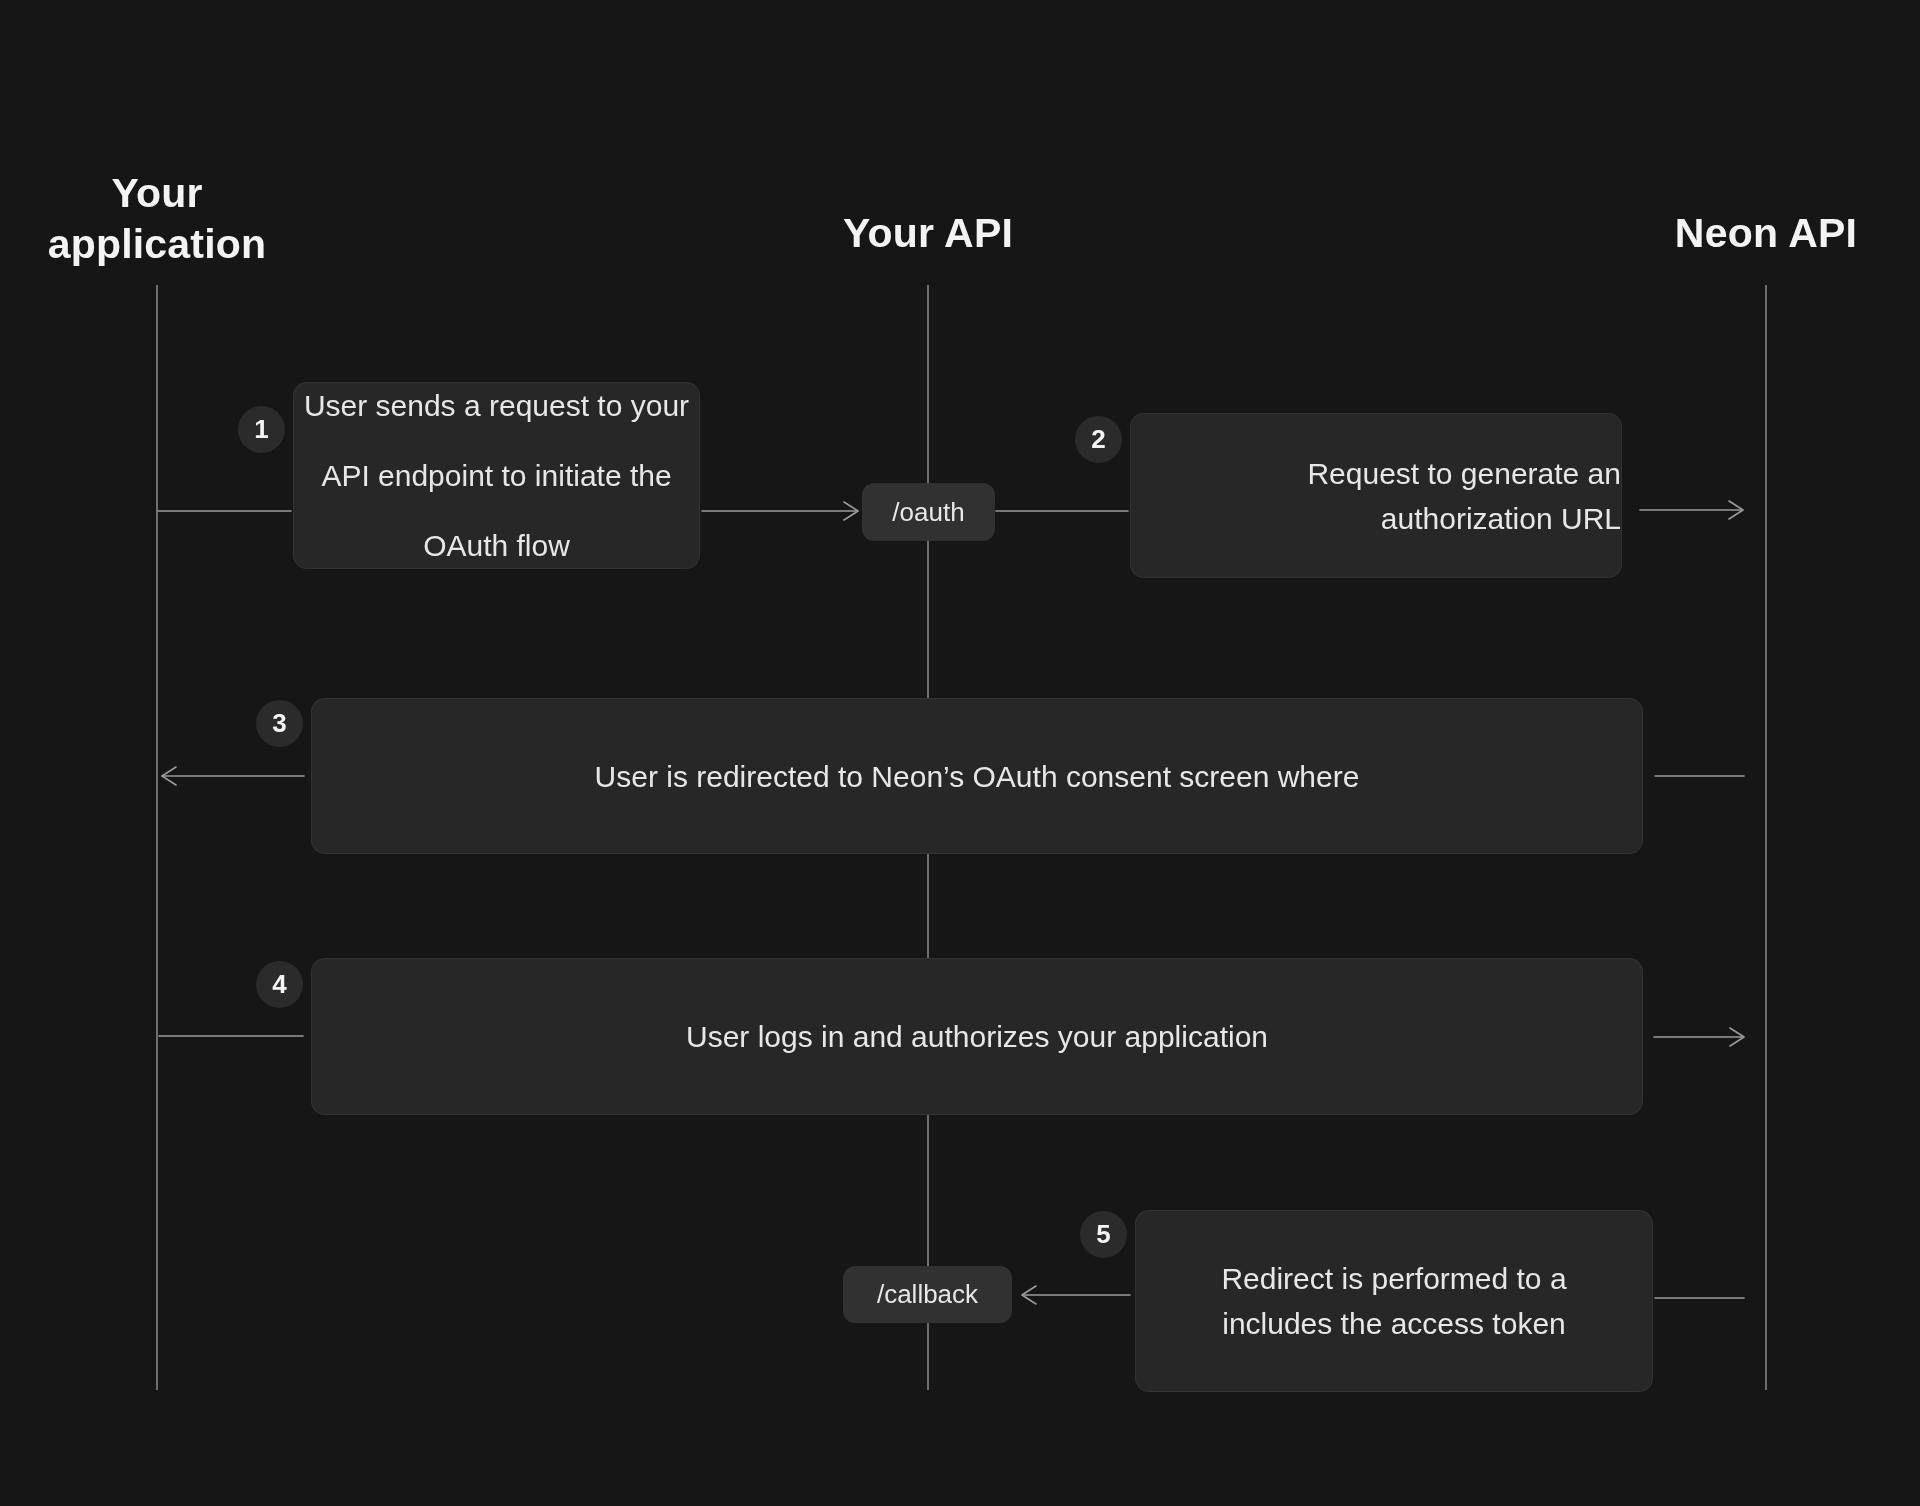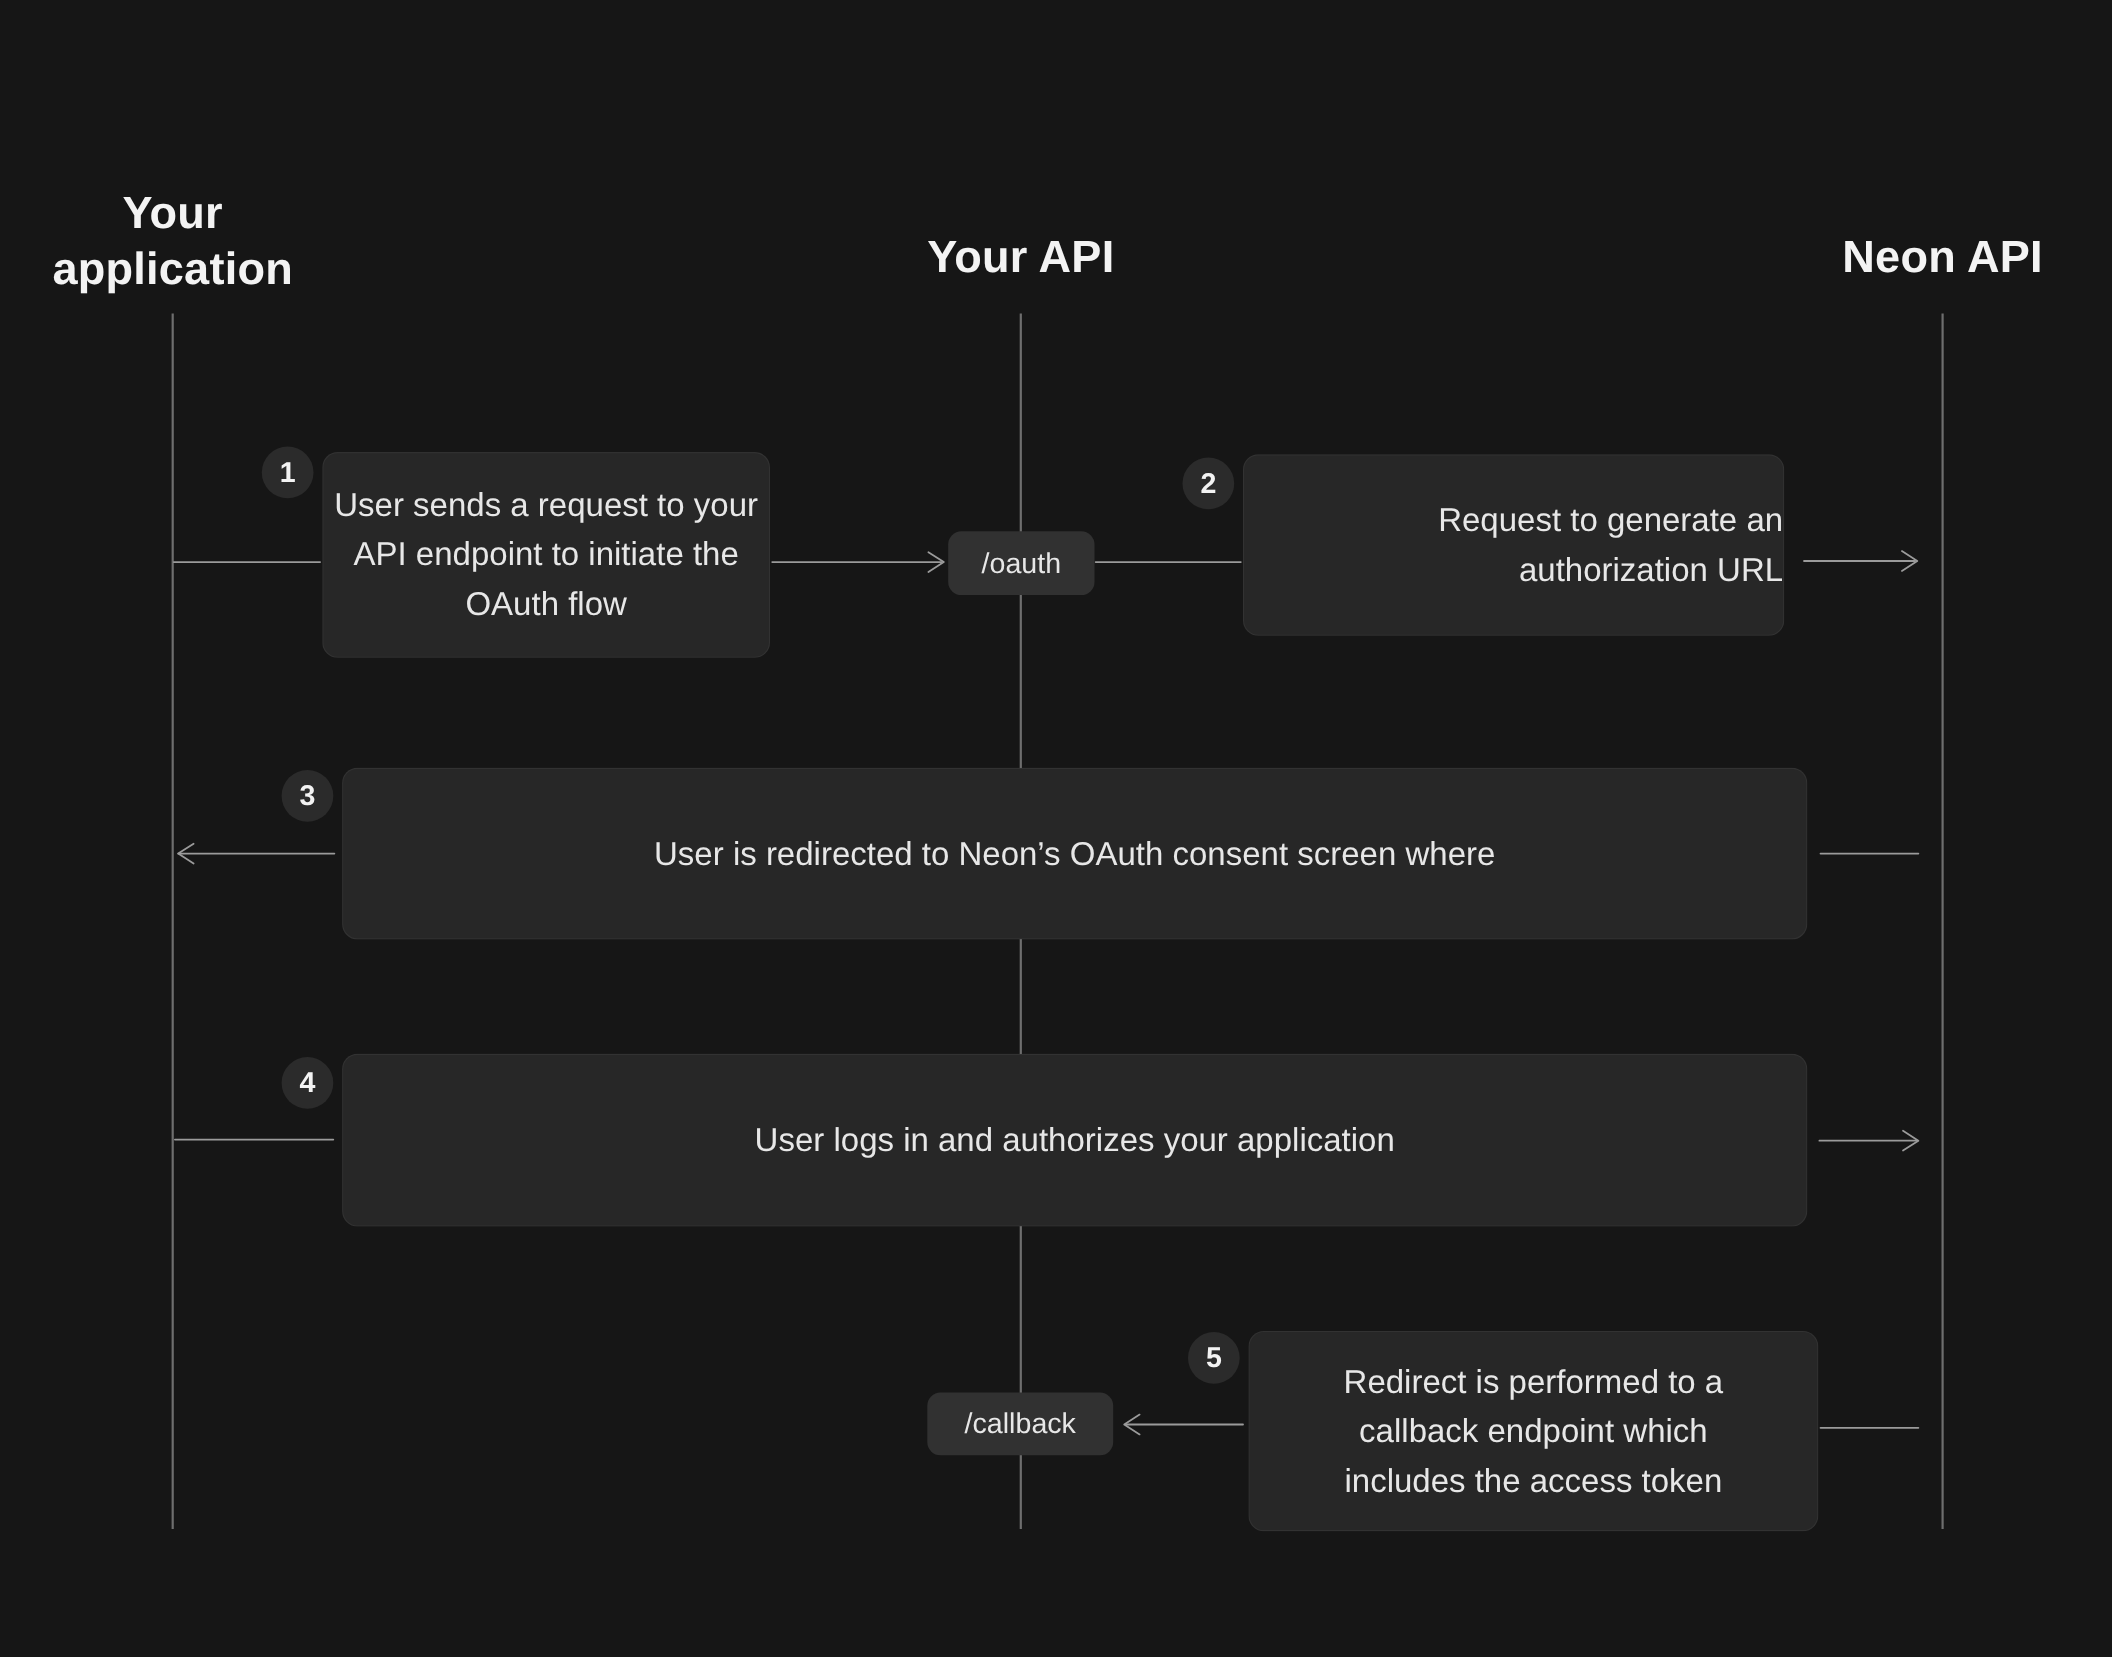--- a/index.html
+++ b/index.html
@@ -91,21 +91,21 @@
     <line class="conn" x1="1024" y1="1247" x2="1130" y2="1247"></line>
     <polyline class="conn" points="1036,1238 1022,1247 1036,1256"></polyline>
     <line class="conn" x1="1655" y1="1250" x2="1744" y2="1250"></line>
   </svg>
 
   <div class="lane-title" style="left:17px;top:120px;width:280px;">Your application</div>
   <div class="lane-title" style="left:728px;top:160px;width:400px;">Your API</div>
   <div class="lane-title" style="left:1566px;top:160px;width:400px;">Neon API</div>
 
   <div class="badge" style="left:238px;top:358px;">1</div>
-  <div class="box" style="left:293px;top:363px;width:407px;height:187px;">
+  <div class="box" style="left:293px;top:334px;width:407px;height:187px;justify-content:space-between;">
     <div>User sends a request to your</div>
     <div>API endpoint to initiate the</div>
     <div>OAuth flow</div>
   </div>
 
   <div class="chip" style="left:862px;top:435px;width:133px;height:58px;">/oauth</div>
 
   <div class="badge" style="left:1075px;top:368px;">2</div>
   <div class="box" style="left:1130px;top:365px;width:492px;height:165px;align-items:flex-end;">
     <div>Request to generate an</div>
@@ -118,19 +118,18 @@
   </div>
 
   <div class="badge" style="left:256px;top:913px;">4</div>
   <div class="box" style="left:311px;top:910px;width:1332px;height:157px;">
     <div>User logs in and authorizes your application</div>
   </div>
 
   <div class="badge" style="left:1080px;top:1163px;">5</div>
   <div class="box" style="left:1135px;top:1162px;width:518px;height:182px;">
     <div>Redirect is performed to a</div>
-    <div>callback endpoint which</div>
     <div>includes the access token</div>
   </div>
 
   <div class="chip" style="left:843px;top:1218px;width:169px;height:57px;">/callback</div>
 
 </div>
 
 </body></html>

